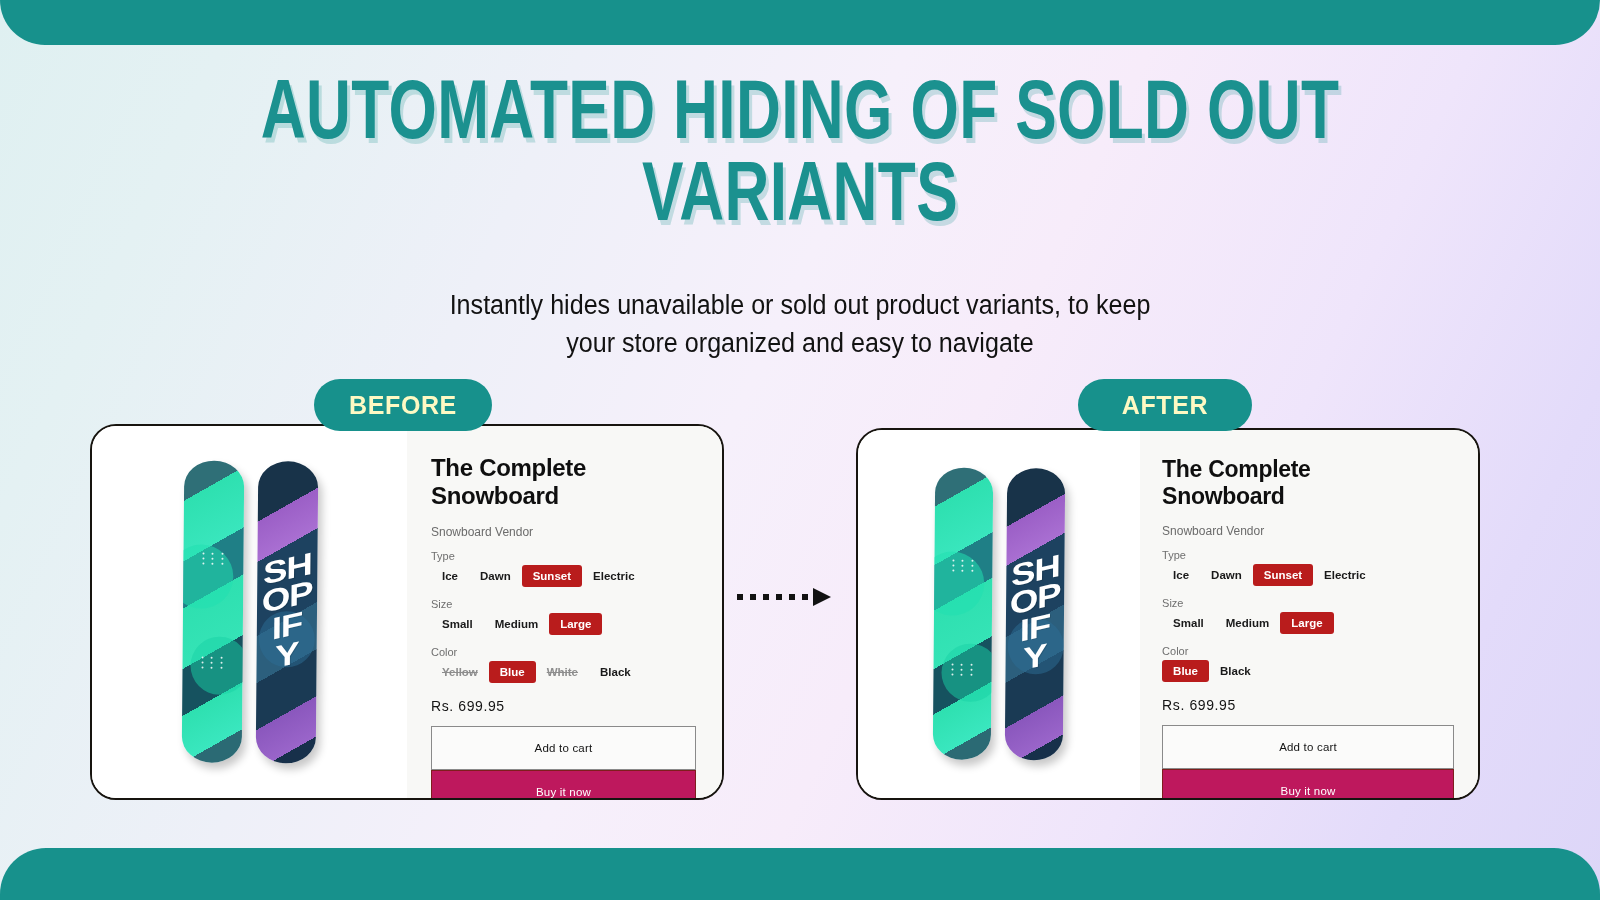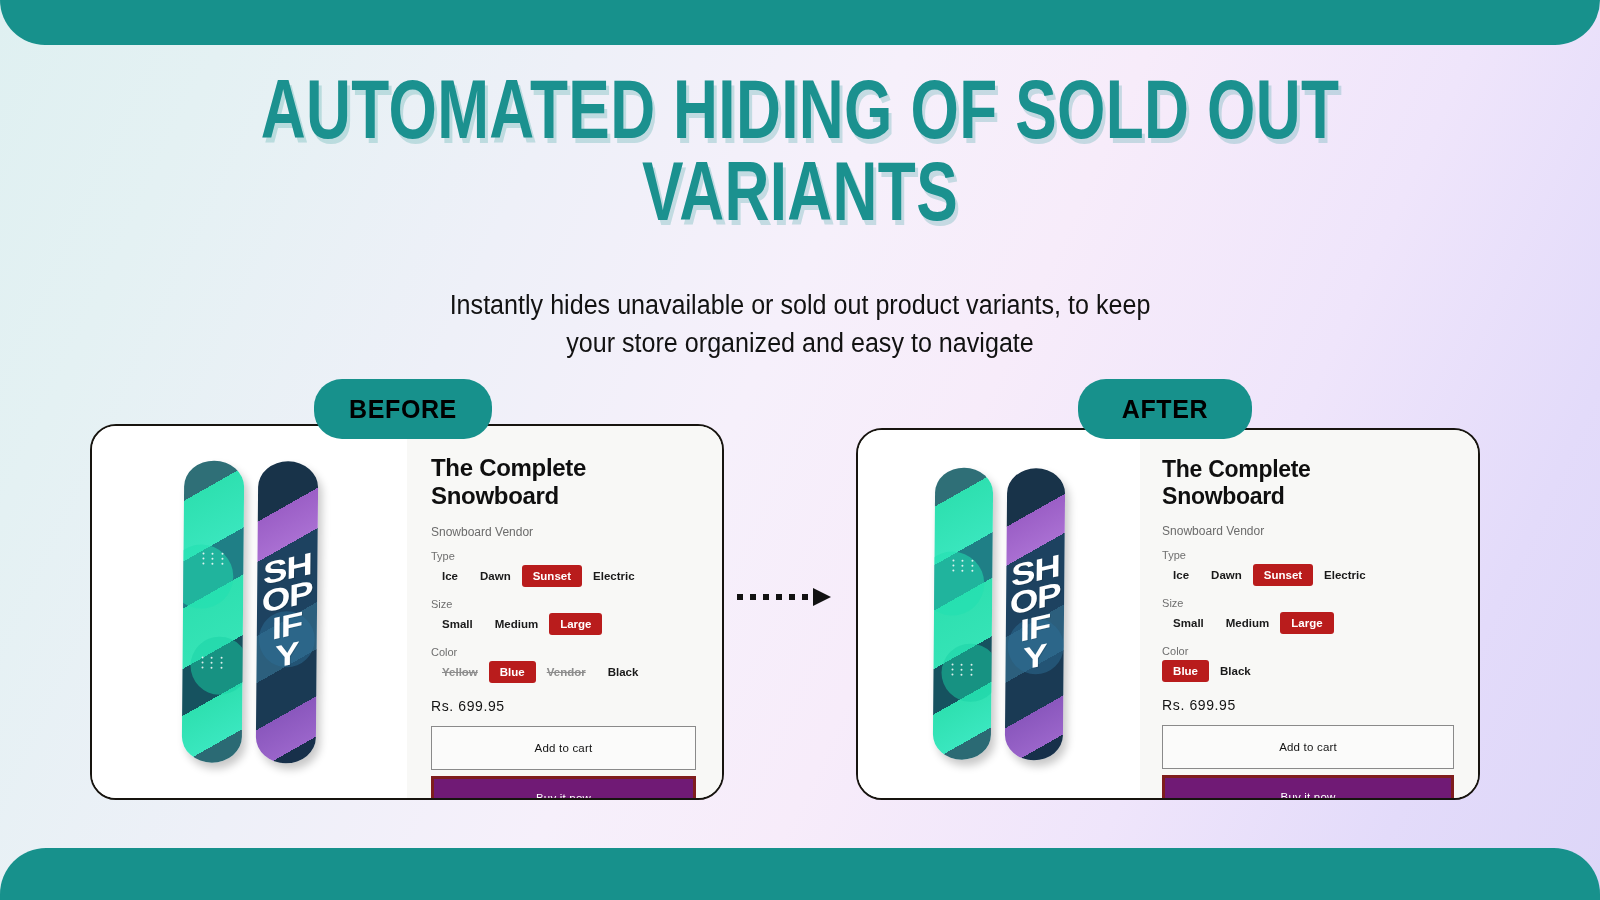--- a/index.html
+++ b/index.html
@@ -74,24 +74,24 @@
     font-size: 27px;
     line-height: 1.42;
     color: #121212;
     transform: scaleX(0.93);
     transform-origin: center top;
   }
 
   
   .badge {
     position: absolute;
-    height: 60px;
+    height: 52px;
     border-radius: 28px;
     background: #17918c;
-    color: #000000;
+    color: #fef9c3;
     font-size: 25px;
     font-weight: bold;
     letter-spacing: 0.6px;
     display: flex;
     align-items: center;
     justify-content: center;
     z-index: 6;
   }
   .badge-before { left: 314px; top: 379px; width: 178px; }
   .badge-after  { left: 1078px; top: 379px; width: 174px; }
@@ -289,24 +289,24 @@
     justify-content: center;
     font-size: 11.5px;
     letter-spacing: 0.2px;
   }
   .btn-outline {
     border: 1px solid #8a8a8a;
     background: #fbfbfa;
     color: #141414;
   }
   .btn-solid {
-    margin-top: 6px;
-    background: #701a75;
+    margin-top: 0;
+    background: #be185d;
     color: #ffffff;
-    border: 3px solid #7f1d1d;
+    border: 1px solid #7f1d1d;
   }
 
   
   .arrow {
     position: absolute;
     left: 735px;
     top: 584px;
     width: 100px;
     height: 26px;
     z-index: 5;
@@ -382,21 +382,21 @@
         <div class="opt-label">Size</div>
         <div class="opt-row">
           <span class="chip">Small</span>
           <span class="chip">Medium</span>
           <span class="chip selected">Large</span>
         </div>
         <div class="opt-label">Color</div>
         <div class="opt-row">
           <span class="chip soldout">Yellow</span>
           <span class="chip selected">Blue</span>
-          <span class="chip soldout">Vendor</span>
+          <span class="chip soldout">White</span>
           <span class="chip">Black</span>
         </div>
       </div>
     <div class="price">Rs. 699.95</div>
     <div class="btn btn-outline">Add to cart</div>
     <div class="btn btn-solid">Buy it now</div>
   </div>
 </div>
 
 <svg class="arrow" viewBox="0 0 100 26">

